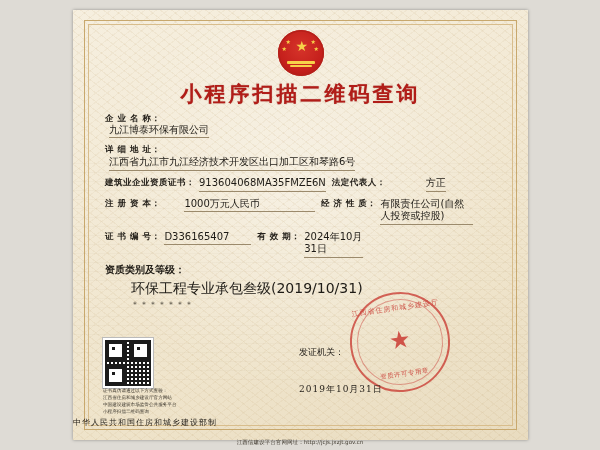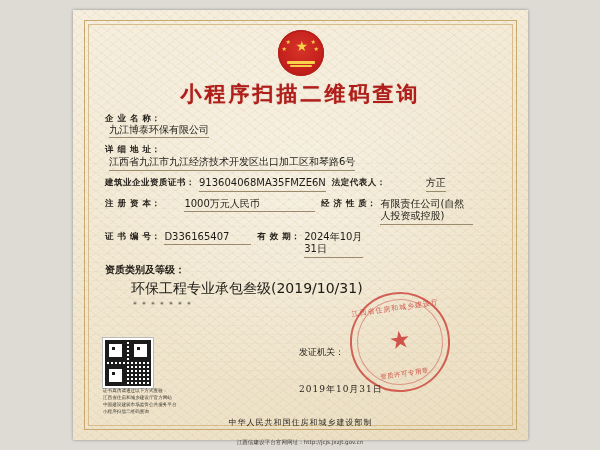--- a/index.html
+++ b/index.html
@@ -101,21 +101,21 @@
     margin-top:4px;margin-left:26px;font-size:14px;color:#1d1a15;
   }
   .qual-stars{margin-top:2px;margin-left:26px;font-size:8px;letter-spacing:1px;color:#3a352c;}
   .issuer{
     position:absolute;right:14px;bottom:44px;width:215px;font-size:9px;color:#211d18;
     font-family:"DejaVu Serif","Liberation Serif",serif;
   }
   .issuer .line1{white-space:nowrap;}
   .issuer .line2{margin-top:24px;white-space:nowrap;letter-spacing:1px;}
   .footer-line{
-    position:absolute;left:0;right:0;bottom:12px;text-align:center;
+    position:absolute;left:0;right:0;bottom:12px;text-align:left;
     font-size:8px;color:#26221c;
     font-family:"DejaVu Serif","Liberation Serif",serif;letter-spacing:1px;
   }
 
   
   .seal{
     position:absolute;right:78px;bottom:48px;width:96px;height:96px;border-radius:50%;
     border:2.4px solid rgba(196,36,30,.78);
     color:rgba(196,36,30,.85);
     transform:rotate(-8deg);

